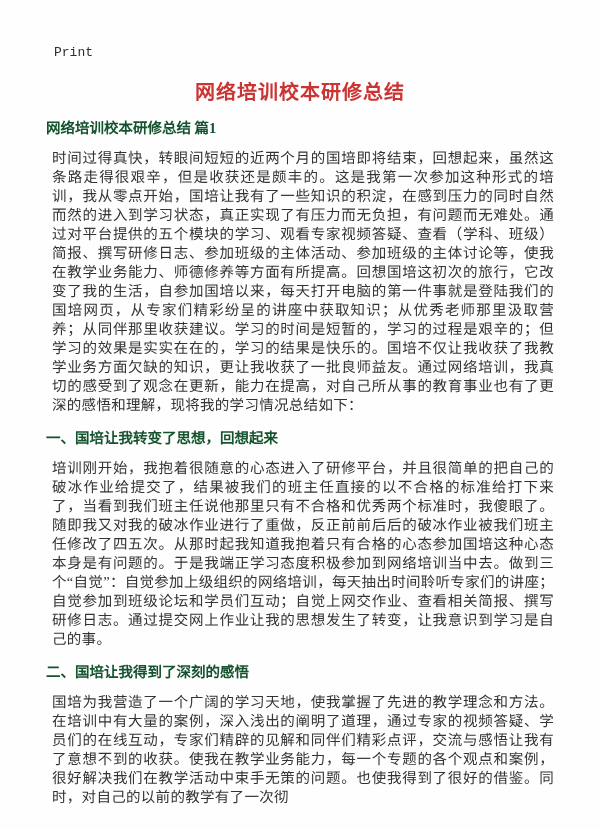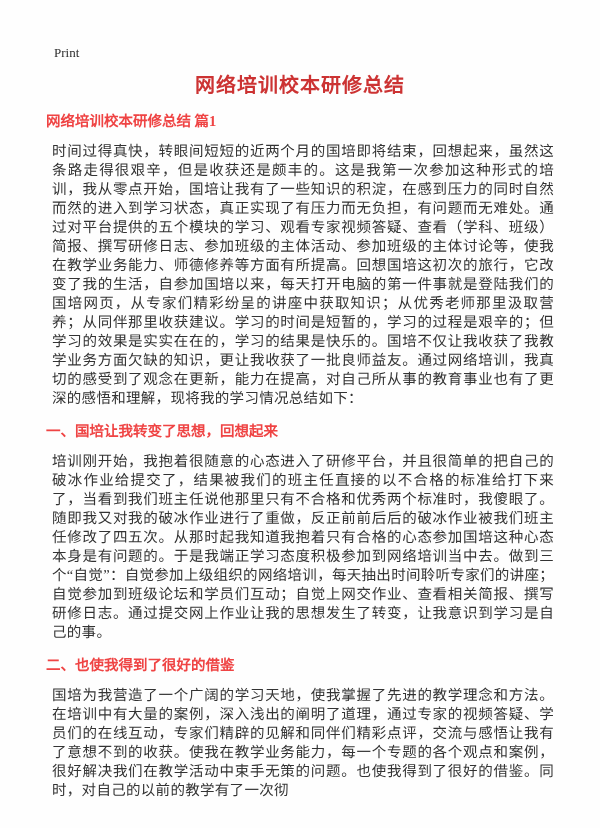--- a/index.html
+++ b/index.html
@@ -19,40 +19,41 @@
     box-sizing: border-box;
     padding: 0 46px;
   }
   .print-link {
     display: inline-block;
     margin: 45px 8px 0 8px;
     font-size: 13px;
     color: #2e2e2e;
     text-decoration: none;
     cursor: pointer;
+    font-family: Liberation Mono, monospace;
   }
   .doc-title {
-    margin: 8px 0 0 0;
+    margin: 16px 0 0 0;
     font-size: 20px;
     font-weight: bold;
     text-align: center;
     color: #cc3333;
     letter-spacing: 1px;
   }
   .doc-subtitle {
     margin: 17px 0 0 0;
     font-size: 14.5px;
     font-weight: normal;
     color: #333333;
   }
   .section-heading {
     margin: 14px 0 0 0;
     font-size: 14.5px;
     font-weight: bold;
-    color: #ef4444;
+    color: #14532d;
     line-height: 19px;
   }
   .body-paragraph {
     margin: 11px 0 0 6px;
     font-size: 14.5px;
     line-height: 19px;
     text-align: justify;
     letter-spacing: 0.3px;
     color: #333333;
   }
@@ -68,18 +69,18 @@
 
 
   <div>
 
     <h3 class="section-heading">网络培训校本研修总结 篇1</h3>
     <p class="body-paragraph">时间过得真快，转眼间短短的近两个月的国培即将结束，回想起来，虽然这条路走得很艰辛，但是收获还是颇丰的。这是我第一次参加这种形式的培训，我从零点开始，国培让我有了一些知识的积淀，在感到压力的同时自然而然的进入到学习状态，真正实现了有压力而无负担，有问题而无难处。通过对平台提供的五个模块的学习、观看专家视频答疑、查看（学科、班级）简报、撰写研修日志、参加班级的主体活动、参加班级的主体讨论等，使我在教学业务能力、师德修养等方面有所提高。回想国培这初次的旅行，它改变了我的生活，自参加国培以来，每天打开电脑的第一件事就是登陆我们的国培网页，从专家们精彩纷呈的讲座中获取知识；从优秀老师那里汲取营养；从同伴那里收获建议。学习的时间是短暂的，学习的过程是艰辛的；但学习的效果是实实在在的，学习的结果是快乐的。国培不仅让我收获了我教学业务方面欠缺的知识，更让我收获了一批良师益友。通过网络培训，我真切的感受到了观念在更新，能力在提高，对自己所从事的教育事业也有了更深的感悟和理解，现将我的学习情况总结如下：</p>
 
     <h3 class="section-heading">一、国培让我转变了思想，回想起来</h3>
     <p class="body-paragraph">培训刚开始，我抱着很随意的心态进入了研修平台，并且很简单的把自己的破冰作业给提交了，结果被我们的班主任直接的以不合格的标准给打下来了，当看到我们班主任说他那里只有不合格和优秀两个标准时，我傻眼了。随即我又对我的破冰作业进行了重做，反正前前后后的破冰作业被我们班主任修改了四五次。从那时起我知道我抱着只有合格的心态参加国培这种心态本身是有问题的。于是我端正学习态度积极参加到网络培训当中去。做到三个“自觉”：自觉参加上级组织的网络培训，每天抽出时间聆听专家们的讲座；自觉参加到班级论坛和学员们互动；自觉上网交作业、查看相关简报、撰写研修日志。通过提交网上作业让我的思想发生了转变，让我意识到学习是自己的事。</p>
 
-    <h3 class="section-heading">二、也使我得到了很好的借鉴</h3>
+    <h3 class="section-heading">二、国培让我得到了深刻的感悟</h3>
     <p class="body-paragraph">国培为我营造了一个广阔的学习天地，使我掌握了先进的教学理念和方法。在培训中有大量的案例，深入浅出的阐明了道理，通过专家的视频答疑、学员们的在线互动，专家们精辟的见解和同伴们精彩点评，交流与感悟让我有了意想不到的收获。使我在教学业务能力，每一个专题的各个观点和案例，很好解决我们在教学活动中束手无策的问题。也使我得到了很好的借鉴。同时，对自己的以前的教学有了一次彻</p>
 
   </div>
 
 </div>
 
 </body></html>

